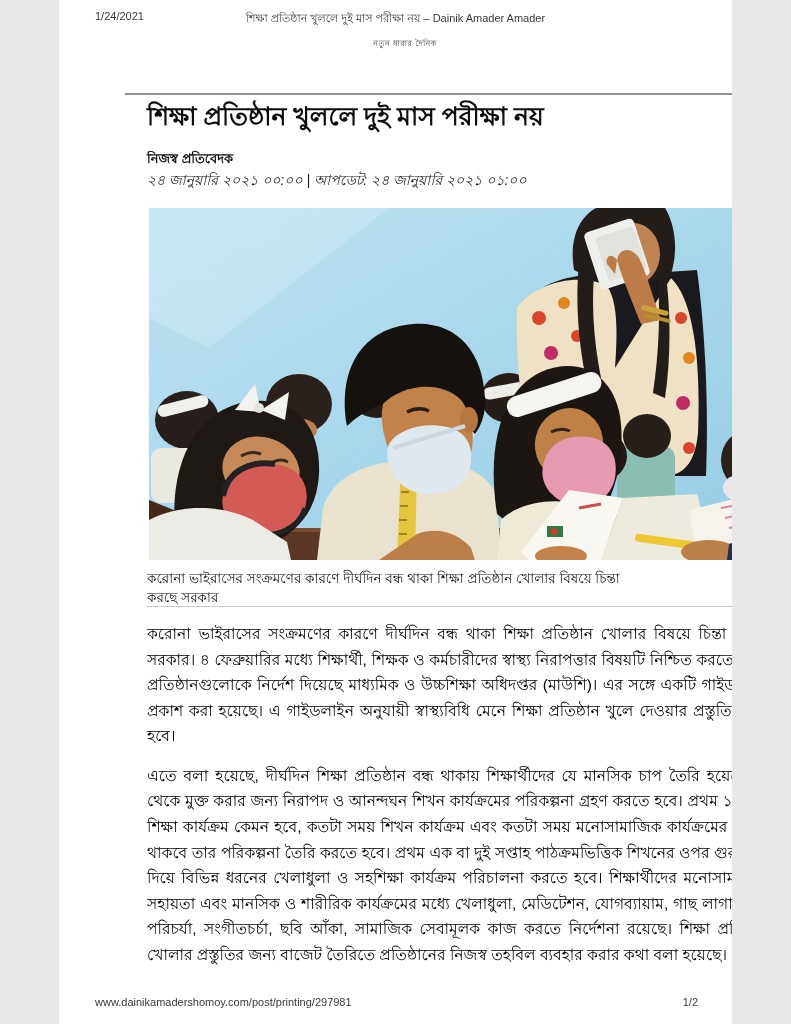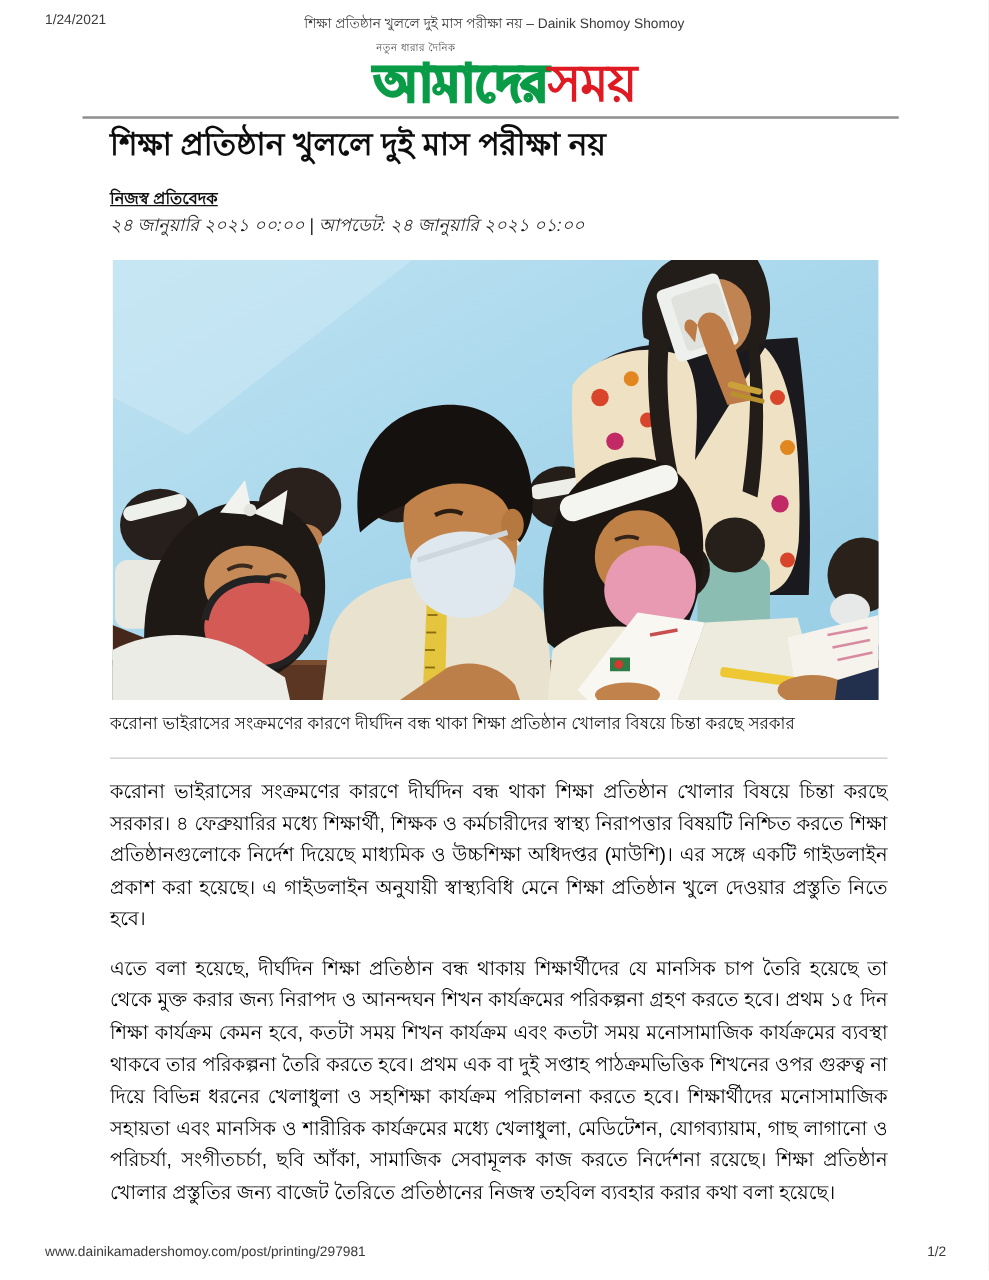--- a/index.html
+++ b/index.html
@@ -1,18 +1,18 @@
 <!DOCTYPE html>
 <html lang="bn"><head>
 <meta charset="utf-8">
 <style>
   html,body{margin:0;padding:0;background:#e8e8e8;}
   .page{
     position:relative;
-    width:791px;height:1024px;
+    width:673px;height:1024px;
     margin:0 auto;
     background:#ffffff;
     font-family:"Liberation Sans","DejaVu Sans",sans-serif;
     color:#000;
     overflow:hidden;
   }
   
   .print-header{
     position:absolute;top:10px;left:36px;right:36px;height:16px;
     font-size:11px;color:#3a3a3a;
@@ -31,48 +31,45 @@
   .logo{font-size:41px;line-height:1.05;font-weight:bold;letter-spacing:-1px;white-space:nowrap;
         font-family:"DejaVu Sans","Liberation Sans",sans-serif;}
   .logo-green{color:#fff;-webkit-text-stroke:2.2px #0a9b47;text-shadow:0 0 1px #0a9b47;}
   @supports not (-webkit-text-stroke:1px #000){.logo-green{color:#0a9b47;text-shadow:none;}}
   .logo-red{color:#e01a22;}
   .top-rule{position:absolute;top:93px;left:66px;width:653px;height:0;
             border:none;border-top:2px solid #8f8f8f;margin:0;}
   
   .headline{position:absolute;top:100px;left:88px;right:82px;margin:0;
             font-size:25px;font-weight:700;color:#0d0d0d;line-height:1.3;}
-  .byline{position:absolute;top:149px;left:88px;font-size:13px;font-weight:700;color:#111;text-decoration:underline;}
+  .byline{position:absolute;top:149px;left:88px;font-size:13px;font-weight:700;color:#111;}
   .dateline{position:absolute;top:169px;left:88px;font-size:14px;color:#1d1d1d;font-style:italic;}
   .photo{position:absolute;top:208px;left:90px;width:613px;height:352px;overflow:hidden;}
   .photo svg{display:block;width:100%;height:100%;}
   .caption{position:absolute;top:570px;left:88px;right:80px;
            font-size:13.5px;color:#141414;line-height:1.4;}
   .caption-rule{position:absolute;top:606px;left:88px;width:622px;height:0;
                 border:none;border-top:1px solid #c9c9c9;margin:0;}
   .body-text{position:absolute;top:621px;left:88px;width:622px;
              font-size:15.5px;line-height:1.65;text-align:justify;color:#000;}
   .body-text p{margin:0 0 14px 0;}
 </style>
 </head>
 <body>
 
 <div class="page">
 
   <div class="print-header">
     <span class="print-date">1/24/2021</span>
-    <span class="print-doc-title">শিক্ষা প্রতিষ্ঠান খুললে দুই মাস পরীক্ষা নয় – Dainik Shomoy Shomoy</span>
+    <span class="print-doc-title">শিক্ষা প্রতিষ্ঠান খুললে দুই মাস পরীক্ষা নয় – Dainik Amader Amader</span>
   </div>
 
   <div class="masthead">
     <div class="masthead-inner">
       <div class="tagline">নতুন ধারার দৈনিক</div>
-      <div class="logo">
-        <span class="logo-green">আমাদের</span><span class="logo-red">সময়</span>
-      </div>
     </div>
   </div>
   <hr class="top-rule">
 
   <h1 class="headline">শিক্ষা প্রতিষ্ঠান খুললে দুই মাস পরীক্ষা নয়</h1>
   <div class="byline">নিজস্ব প্রতিবেদক</div>
   <div class="dateline">২৪ জানুয়ারি ২০২১ ০০:০০ | আপডেট: ২৪ জানুয়ারি ২০২১ ০১:০০</div>
 
   <div class="photo">
     <svg viewBox="0 0 613 352" preserveAspectRatio="none">

